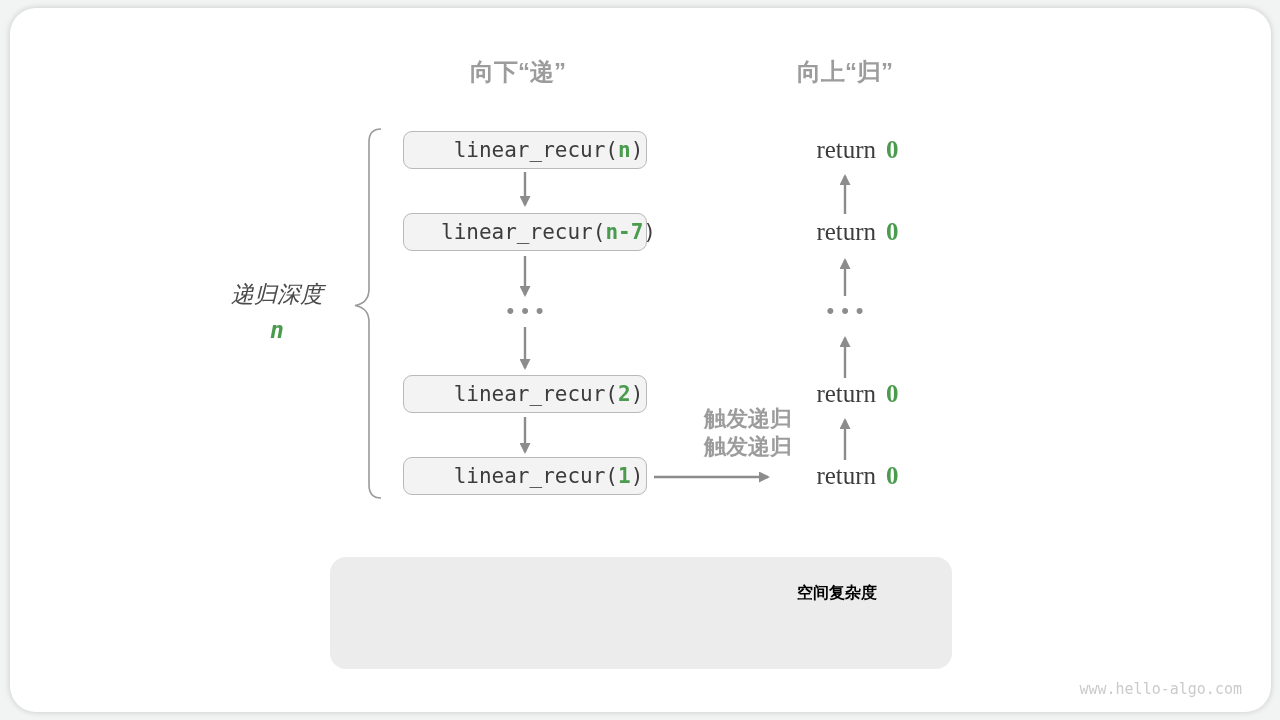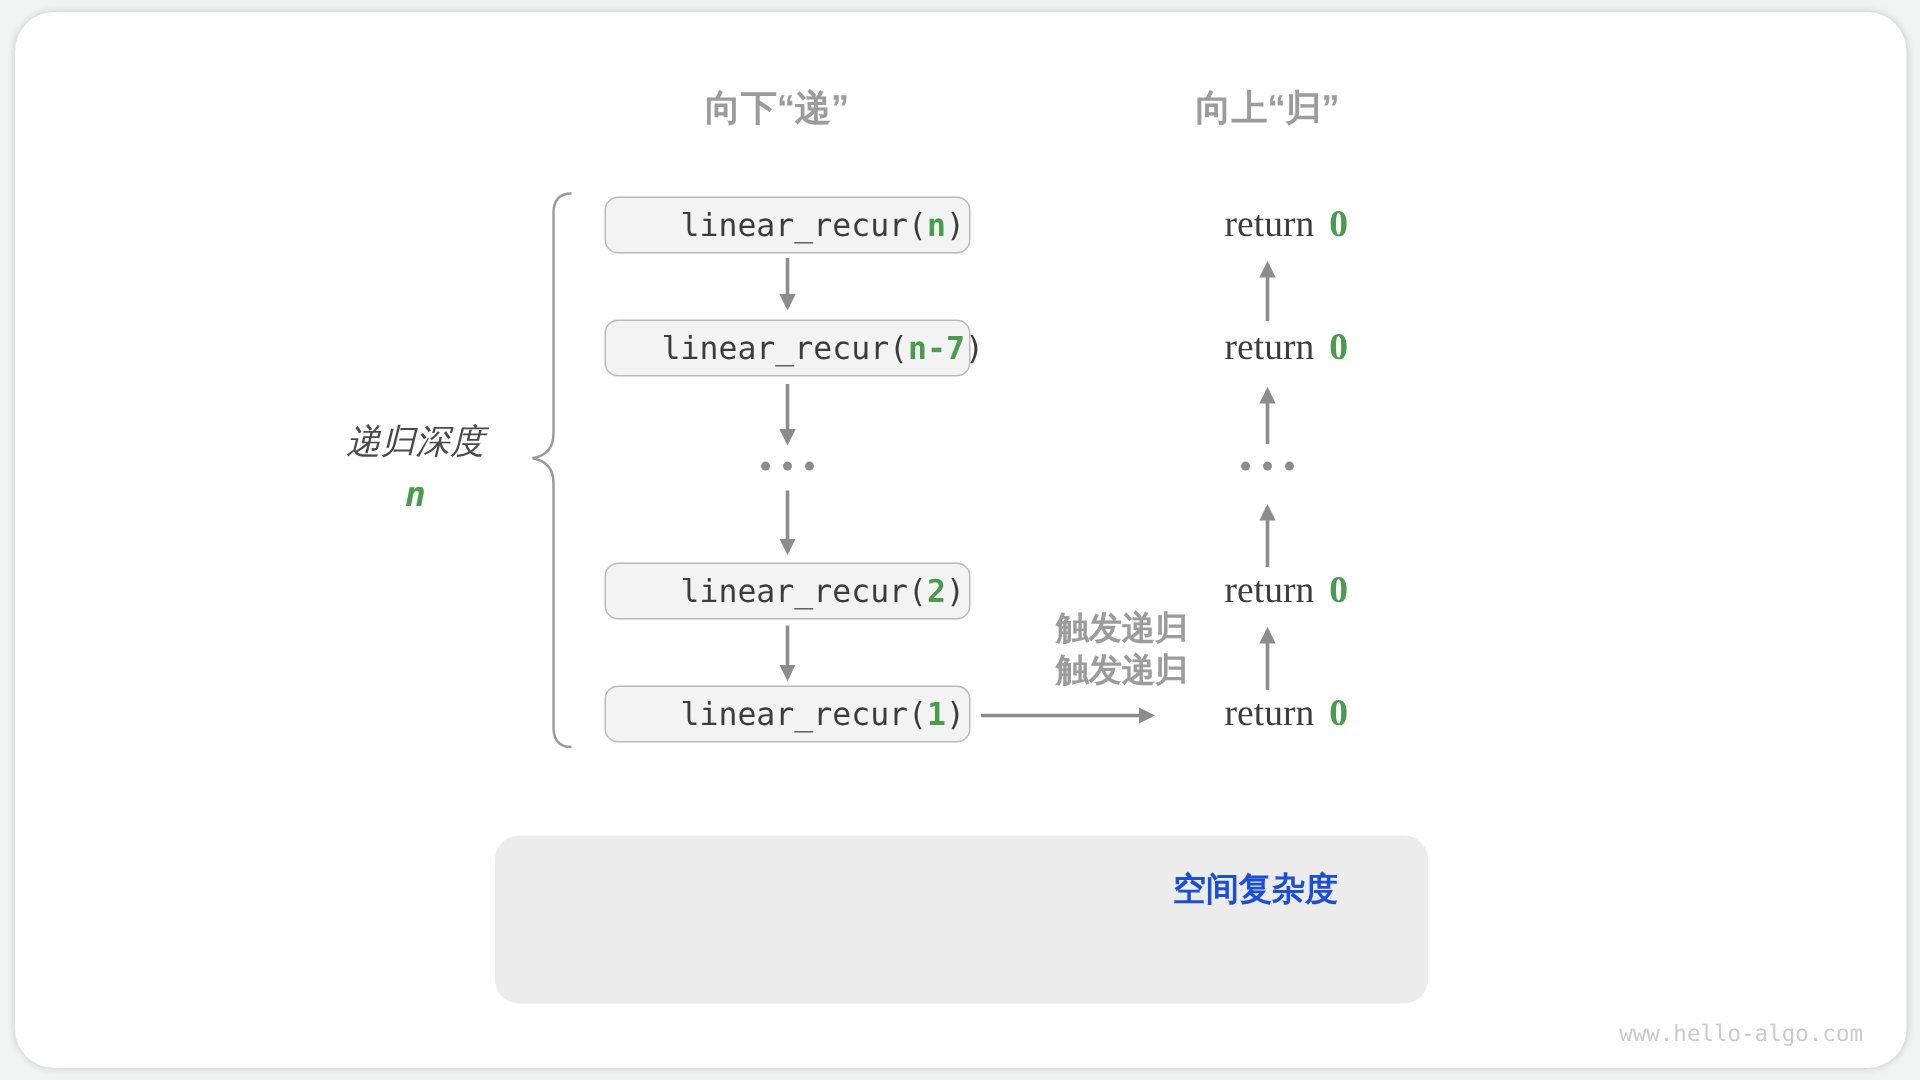--- a/index.html
+++ b/index.html
@@ -28,21 +28,21 @@
   .ret .val{margin-left:10px;}
   .dots{font-size:22px;letter-spacing:7px;color:var(--arrow);white-space:nowrap;
     padding-left:7px;}
   .depth-label{text-align:center;color:var(--depth-label);font-size:23px;line-height:36px;}
   .depth-label .green-n{font-size:23px;}
   .trigger{text-align:center;font-size:22px;line-height:28px;font-weight:700;
     color:var(--gray-label);white-space:nowrap;}
   .summary{position:absolute;z-index:2;left:330px;top:557px;width:622px;height:112px;
     background:var(--summary-fill);border-radius:16px;}
   .sum-line{font-size:22px;font-weight:600;color:#3a3a3a;white-space:pre;}
-  .sum-title{font-size:22px;font-weight:700;color:#1d4ed8;white-space:nowrap;}
+  .sum-title{font-size:16px;font-weight:700;color:#000000;white-space:nowrap;}
   .sum-value{font-size:23px;font-weight:700;color:var(--blue);white-space:nowrap;}
   .watermark{position:absolute;z-index:2;right:38px;bottom:22px;
     font-family:"DejaVu Sans Mono","Liberation Mono",monospace;
     font-size:15px;color:var(--watermark);}
   svg.overlay{position:absolute;z-index:1;left:0;top:0;width:1280px;height:720px;}
   .arrow-line{stroke:var(--arrow);stroke-width:2.4;fill:none;}
   .arrowhead{fill:var(--arrow);}
   .brace{stroke:#9a9a9a;stroke-width:1.6;fill:none;}
   .block-arrow{fill:var(--block-arrow);}
 </style>

